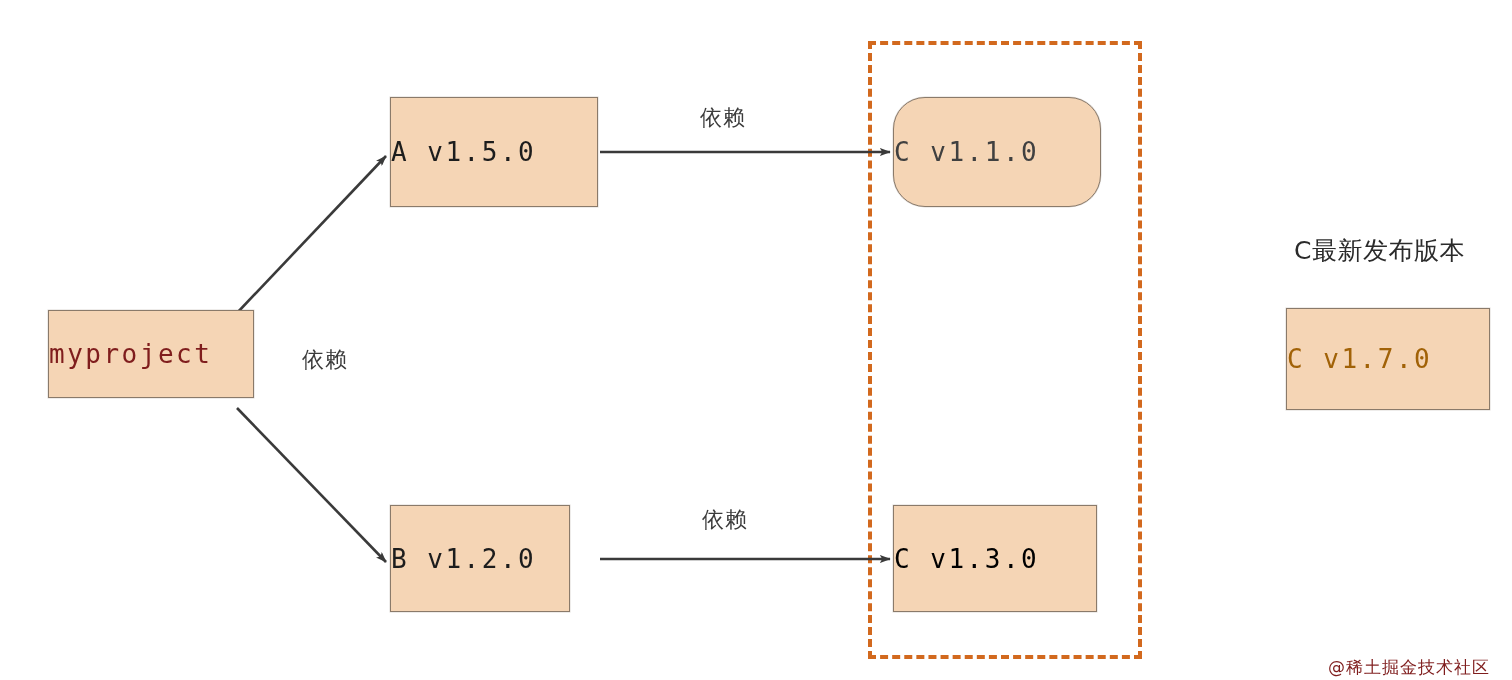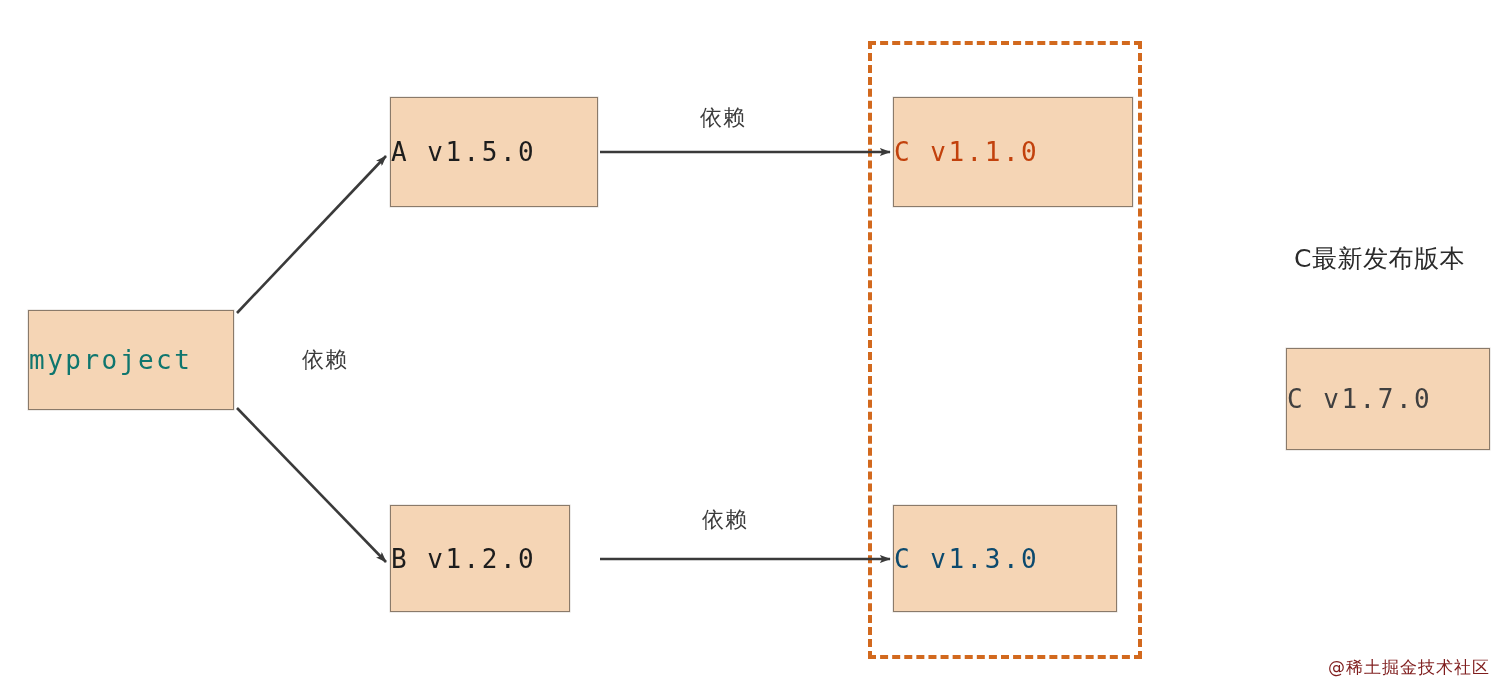--- a/index.html
+++ b/index.html
@@ -55,21 +55,20 @@
     border: 4px dashed #D2691E;
     background: transparent;
   }
   .side-caption {
     position: absolute;
     font-family: "DejaVu Sans", "Liberation Sans", sans-serif;
     font-size: 25px;
     color: #2b2b2b;
     white-space: nowrap;
     letter-spacing: 0.5px;
-    margin-top: 8px;
   }
   .watermark {
     position: absolute;
     font-family: "DejaVu Sans", "Liberation Sans", sans-serif;
     font-size: 17px;
     color: #cfcfcf;
     white-space: nowrap;
     letter-spacing: 1px;
   }
 </style>
@@ -87,41 +86,41 @@
       </marker>
     </defs>
     <g id="edge-group" stroke="#3a3a3a" stroke-width="2.6" fill="none">
         <line x1="237" y1="313" x2="386" y2="156" marker-end="url(#arrowhead)"></line>
         <line x1="237" y1="408" x2="386" y2="562" marker-end="url(#arrowhead)"></line>
         <line x1="600" y1="152" x2="890" y2="152" marker-end="url(#arrowhead)"></line>
         <line x1="600" y1="559" x2="890" y2="559" marker-end="url(#arrowhead)"></line>
       </g>
   </svg>
 
-  <div class="node" id="node-myproject" style="left: 28px; top: 310px; width: 206px; height: 100px; background: rgb(245, 213, 181); border-color: rgb(138, 122, 106); color: #0f766e;">
+  <div class="node" id="node-myproject" style="left: 48px; top: 310px; width: 206px; height: 88px; background: rgb(245, 213, 181); border-color: rgb(138, 122, 106); color: #7f1d1d;">
     <span>myproject</span>
   </div>
 
   <div class="node" id="node-a" style="left: 390px; top: 97px; width: 208px; height: 110px; background: rgb(245, 213, 181); border-color: rgb(138, 122, 106); color: rgb(29, 29, 29);">
     <span>A v1.5.0</span>
   </div>
 
   <div class="node" id="node-b" style="left: 390px; top: 505px; width: 180px; height: 107px; background: rgb(245, 213, 181); border-color: rgb(138, 122, 106); color: rgb(29, 29, 29);">
     <span>B v1.2.0</span>
   </div>
 
-  <div class="node" id="node-c-from-a" style="left: 893px; top: 97px; width: 240px; height: 110px; background: rgb(245, 213, 181); border-color: rgb(138, 122, 106); color: #c2410c;">
+  <div class="node" id="node-c-from-a" style="left: 893px; top: 97px; width: 208px; height: 110px; background: rgb(245, 213, 181); border-color: rgb(138, 122, 106); color: #404040; border-radius: 32px;">
     <span>C v1.1.0</span>
   </div>
 
-  <div class="node" id="node-c-from-b" style="left: 893px; top: 505px; width: 224px; height: 107px; background: rgb(245, 213, 181); border-color: rgb(138, 122, 106); color: #0c4a6e;">
+  <div class="node" id="node-c-from-b" style="left: 893px; top: 505px; width: 204px; height: 107px; background: rgb(245, 213, 181); border-color: rgb(138, 122, 106); color: #000000;">
     <span>C v1.3.0</span>
   </div>
 
-  <div class="node" id="node-c-latest" style="left: 1286px; top: 308px; width: 204px; height: 102px; background: rgb(245, 213, 181); border-color: rgb(138, 122, 106); color: #404040; margin-top: 40px;">
+  <div class="node" id="node-c-latest" style="left: 1286px; top: 308px; width: 204px; height: 102px; background: rgb(245, 213, 181); border-color: rgb(138, 122, 106); color: #a16207;">
     <span>C v1.7.0</span>
   </div>
 
   <div class="edge-label" id="edge-label-0" style="left: 700px; top: 103px;">依赖</div>
 
   <div class="edge-label" id="edge-label-1" style="left: 302px; top: 345px;">依赖</div>
 
   <div class="edge-label" id="edge-label-2" style="left: 702px; top: 505px;">依赖</div>
 
   <div class="side-caption" id="side-caption" style="left: 1294px; top: 234px;">C最新发布版本</div>

